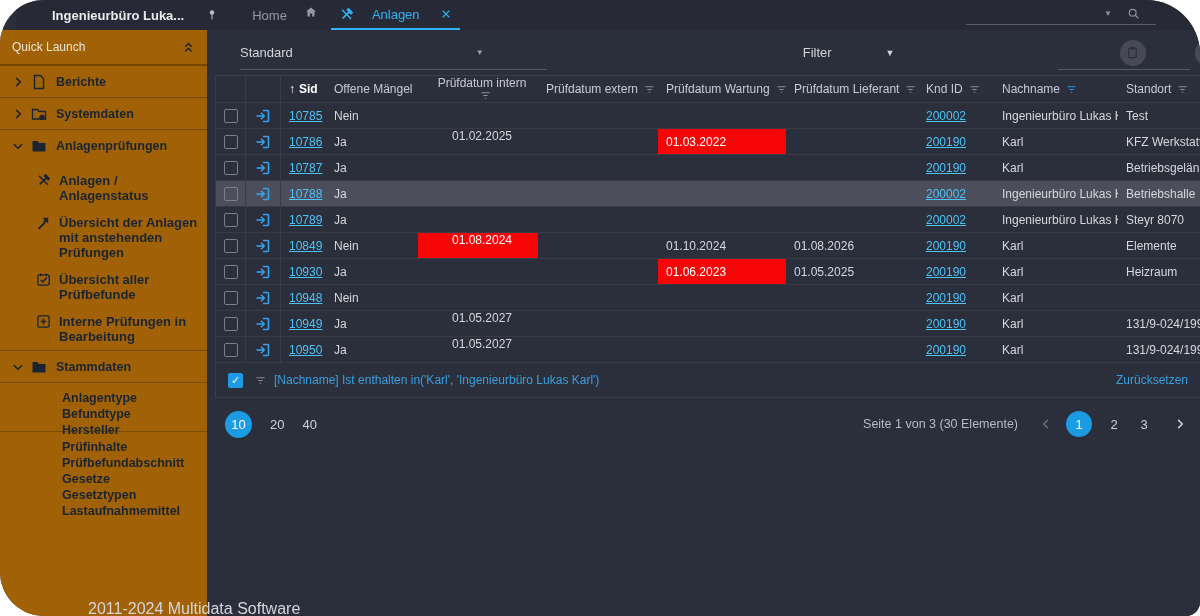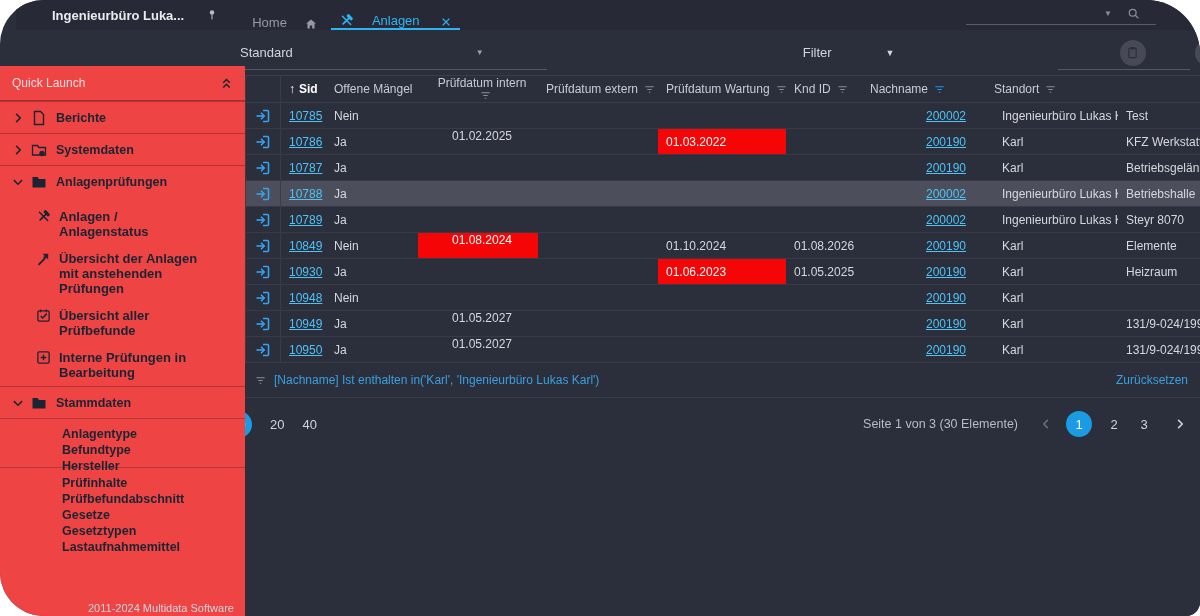--- a/index.html
+++ b/index.html
@@ -3,32 +3,32 @@
 <meta charset="utf-8">
 <style>
   html,body{margin:0;padding:0;background:#fff;font-family:"Liberation Sans","DejaVu Sans",sans-serif;}
   .window{position:relative;width:1200px;height:616px;overflow:hidden;
           border-radius:44px 54px 14px 44px;background:#2b2e3b;}
   
   .titlebar{position:absolute;top:0;left:16px;right:0;height:30px;background:#272a36;
             display:flex;align-items:center;z-index:6;}
   .app-title{margin-left:36px;color:#e9ebef;font-size:13px;font-weight:bold;white-space:nowrap;}
   .pin{margin-left:22px;color:#b9bcc6;}
-  .tab{display:flex;align-items:flex-end;height:100%;box-sizing:border-box;gap:18px;padding:0 8px;font-size:13px;}
+  .tab{display:flex;align-items:center;height:100%;box-sizing:border-box;gap:18px;padding:0 8px;font-size:13px;}
   .tab.home{margin-left:26px;color:#9599a4;}
   .tab.home .ic{margin-top:-6px;}
   .tab.active{margin-left:6px;color:#2fb3f2;border-bottom:2px solid #2fb3f2;}
   .tab .close{font-size:14px;line-height:1;margin-left:2px;}
   .gsearch{margin-left:auto;margin-right:44px;position:relative;width:190px;height:100%;}
   .gsearch .uline{position:absolute;left:0;right:0;bottom:5px;border-bottom:1px solid #585c68;}
   .gsearch .caret{position:absolute;right:44px;top:9px;color:#8b8f9a;font-size:8px;}
   .gsearch .sico{position:absolute;right:16px;top:7px;color:#8b8f9a;}
   
-  .sidebar{position:absolute;left:0;top:30px;bottom:0;width:245px;background:#ef4444;z-index:5;
-           color:#1b2433;overflow:hidden;margin-top:36px;}
+  .sidebar{position:absolute;left:0;top:30px;bottom:0;width:207px;background:#a16207;z-index:5;
+           color:#1b2433;overflow:hidden;}
   .ql-header{height:34px;display:flex;align-items:center;justify-content:space-between;
              padding:0 12px;border-bottom:1px solid rgba(0,0,0,.30);}
   .ql-header .lbl{color:rgba(255,255,255,.82);font-size:12px;}
   .nav-item{box-sizing:border-box;}
   .nav-group{display:flex;align-items:center;height:32px;padding:0 10px;
              border-top:1px solid rgba(0,0,0,.25);font-weight:bold;font-size:12.5px;}
   .nav-group .chev{width:12px;height:12px;margin:0 7px 0 2px;flex:none;}
   .nav-group .gic{width:16px;height:16px;margin-right:9px;flex:none;}
   .nav-child-icon{display:flex;align-items:flex-start;padding:6px 1px 6px 36px;
                   font-weight:bold;font-size:13px;line-height:15px;}
@@ -91,21 +91,21 @@
   .pager{display:flex;align-items:center;height:36px;margin:8px 14px 0 10px;color:#d0d3da;font-size:13px;}
   .size-opt{margin-left:18px;cursor:pointer;}
   .size-opt.active,.page-num.active{background:#1a9be4;color:#fff;border-radius:50%;
        width:27px;height:27px;display:flex;align-items:center;justify-content:center;margin-left:8px;}
   .page-num{margin-left:14px;cursor:pointer;min-width:16px;text-align:center;}
   .page-num.active{min-width:0;margin-left:14px;width:26px;height:26px;}
   .pinfo{margin-left:auto;color:#b9bcc4;font-size:12.5px;}
   .pchev{width:12px;height:12px;margin-left:22px;}
   .pchev.disabled{color:#6a6e79;}
   
-  .copyright{position:absolute;left:88px;bottom:0;z-index:9;color:#d4d6dc;font-size:11px;line-height:15px;}
+  .copyright{position:absolute;left:88px;bottom:0;z-index:9;color:#d4d6dc;font-size:16px;line-height:15px;}
   .ic{display:inline-flex;}
   .ic svg{width:100%;height:100%;display:block;}
 </style>
 </head>
 <body>
 
 <div class="window">
 
   <div class="titlebar">
     <div class="app-title">Ingenieurbüro Luka...</div>
@@ -407,20 +407,28 @@
             </span>
           </div>
           <div class="hc c6">
             <span>Prüfdatum Wartung</span>
             <span class="ic funnel">
               <svg viewBox="0 0 16 16" fill="none" stroke="currentColor" stroke-width="1.5">
                 <path d="M2 4h12M4.8 8h6.4M7 12h2"></path>
               </svg>
             </span>
           </div>
+          <div class="hc c7">
+            <span>Prüfdatum Lieferant</span>
+            <span class="ic funnel">
+              <svg viewBox="0 0 16 16" fill="none" stroke="currentColor" stroke-width="1.5">
+                <path d="M2 4h12M4.8 8h6.4M7 12h2"></path>
+              </svg>
+            </span>
+          </div>
           <div class="hc c8">
             <span>Knd ID</span>
             <span class="ic funnel">
               <svg viewBox="0 0 16 16" fill="none" stroke="currentColor" stroke-width="1.5">
                 <path d="M2 4h12M4.8 8h6.4M7 12h2"></path>
               </svg>
             </span>
           </div>
           <div class="hc c9">
             <span>Nachname</span>

